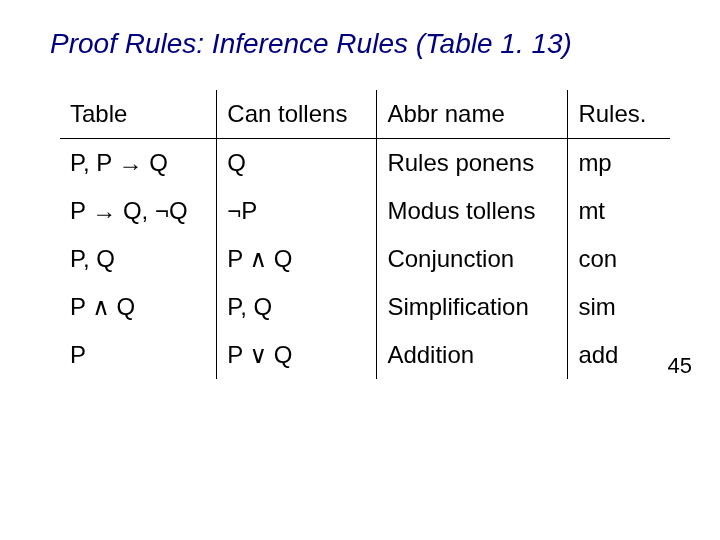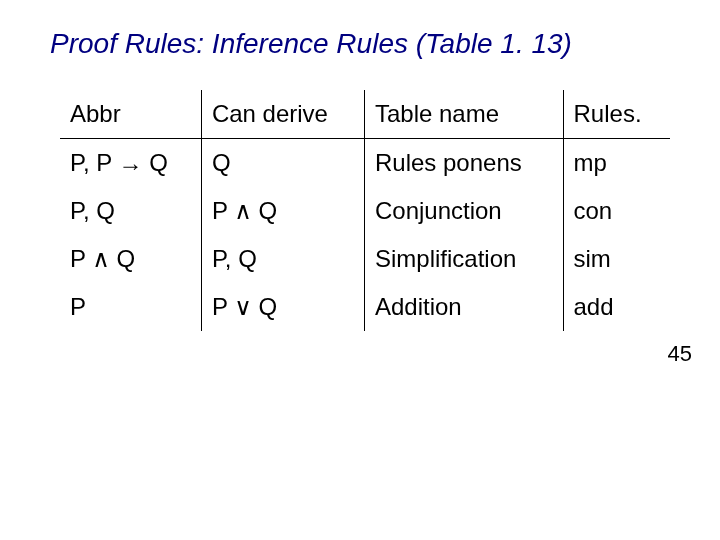--- a/index.html
+++ b/index.html
@@ -42,47 +42,53 @@
     border-bottom: 1.5px solid #000;
   }
   table.proof .vline {
     border-left: 1.5px solid #000;
   }
   .logic {
     white-space: nowrap;
   }
   .pagenum {
     position: absolute;
-    bottom: 14px;
+    bottom: 2px;
     right: 28px;
     font-size: 22px;
   }
 </style>
 </head>
 <body>
 
 <div class="slide">
 
   <h1 class="title">Proof Rules: Inference Rules (Table 1. 13)</h1>
 
   <table class="proof">
     <thead>
       <tr>
-        <th>Abbr</th>
-        <th class="vline">Can derive</th>
-        <th class="vline">Table name</th>
+        <th>Table</th>
+        <th class="vline">Can tollens</th>
+        <th class="vline">Abbr name</th>
         <th class="vline">Rules.</th>
       </tr>
     </thead>
     <tbody>
       <tr>
         <td class="logic">P,  P → Q</td>
         <td class="vline logic">Q</td>
         <td class="vline">Rules ponens</td>
         <td class="vline">mp</td>
+      </tr>
+      <tr>
+        <td class="logic">P → Q,  ¬Q</td>
+        <td class="vline logic">¬P</td>
+        <td class="vline">Modus tollens</td>
+        <td class="vline">mt</td>
       </tr>
       <tr>
         <td class="logic">P,  Q</td>
         <td class="vline logic">P ∧ Q</td>
         <td class="vline">Conjunction</td>
         <td class="vline">con</td>
       </tr>
       <tr>
         <td class="logic">P ∧ Q</td>
         <td class="vline logic">P,  Q</td>

